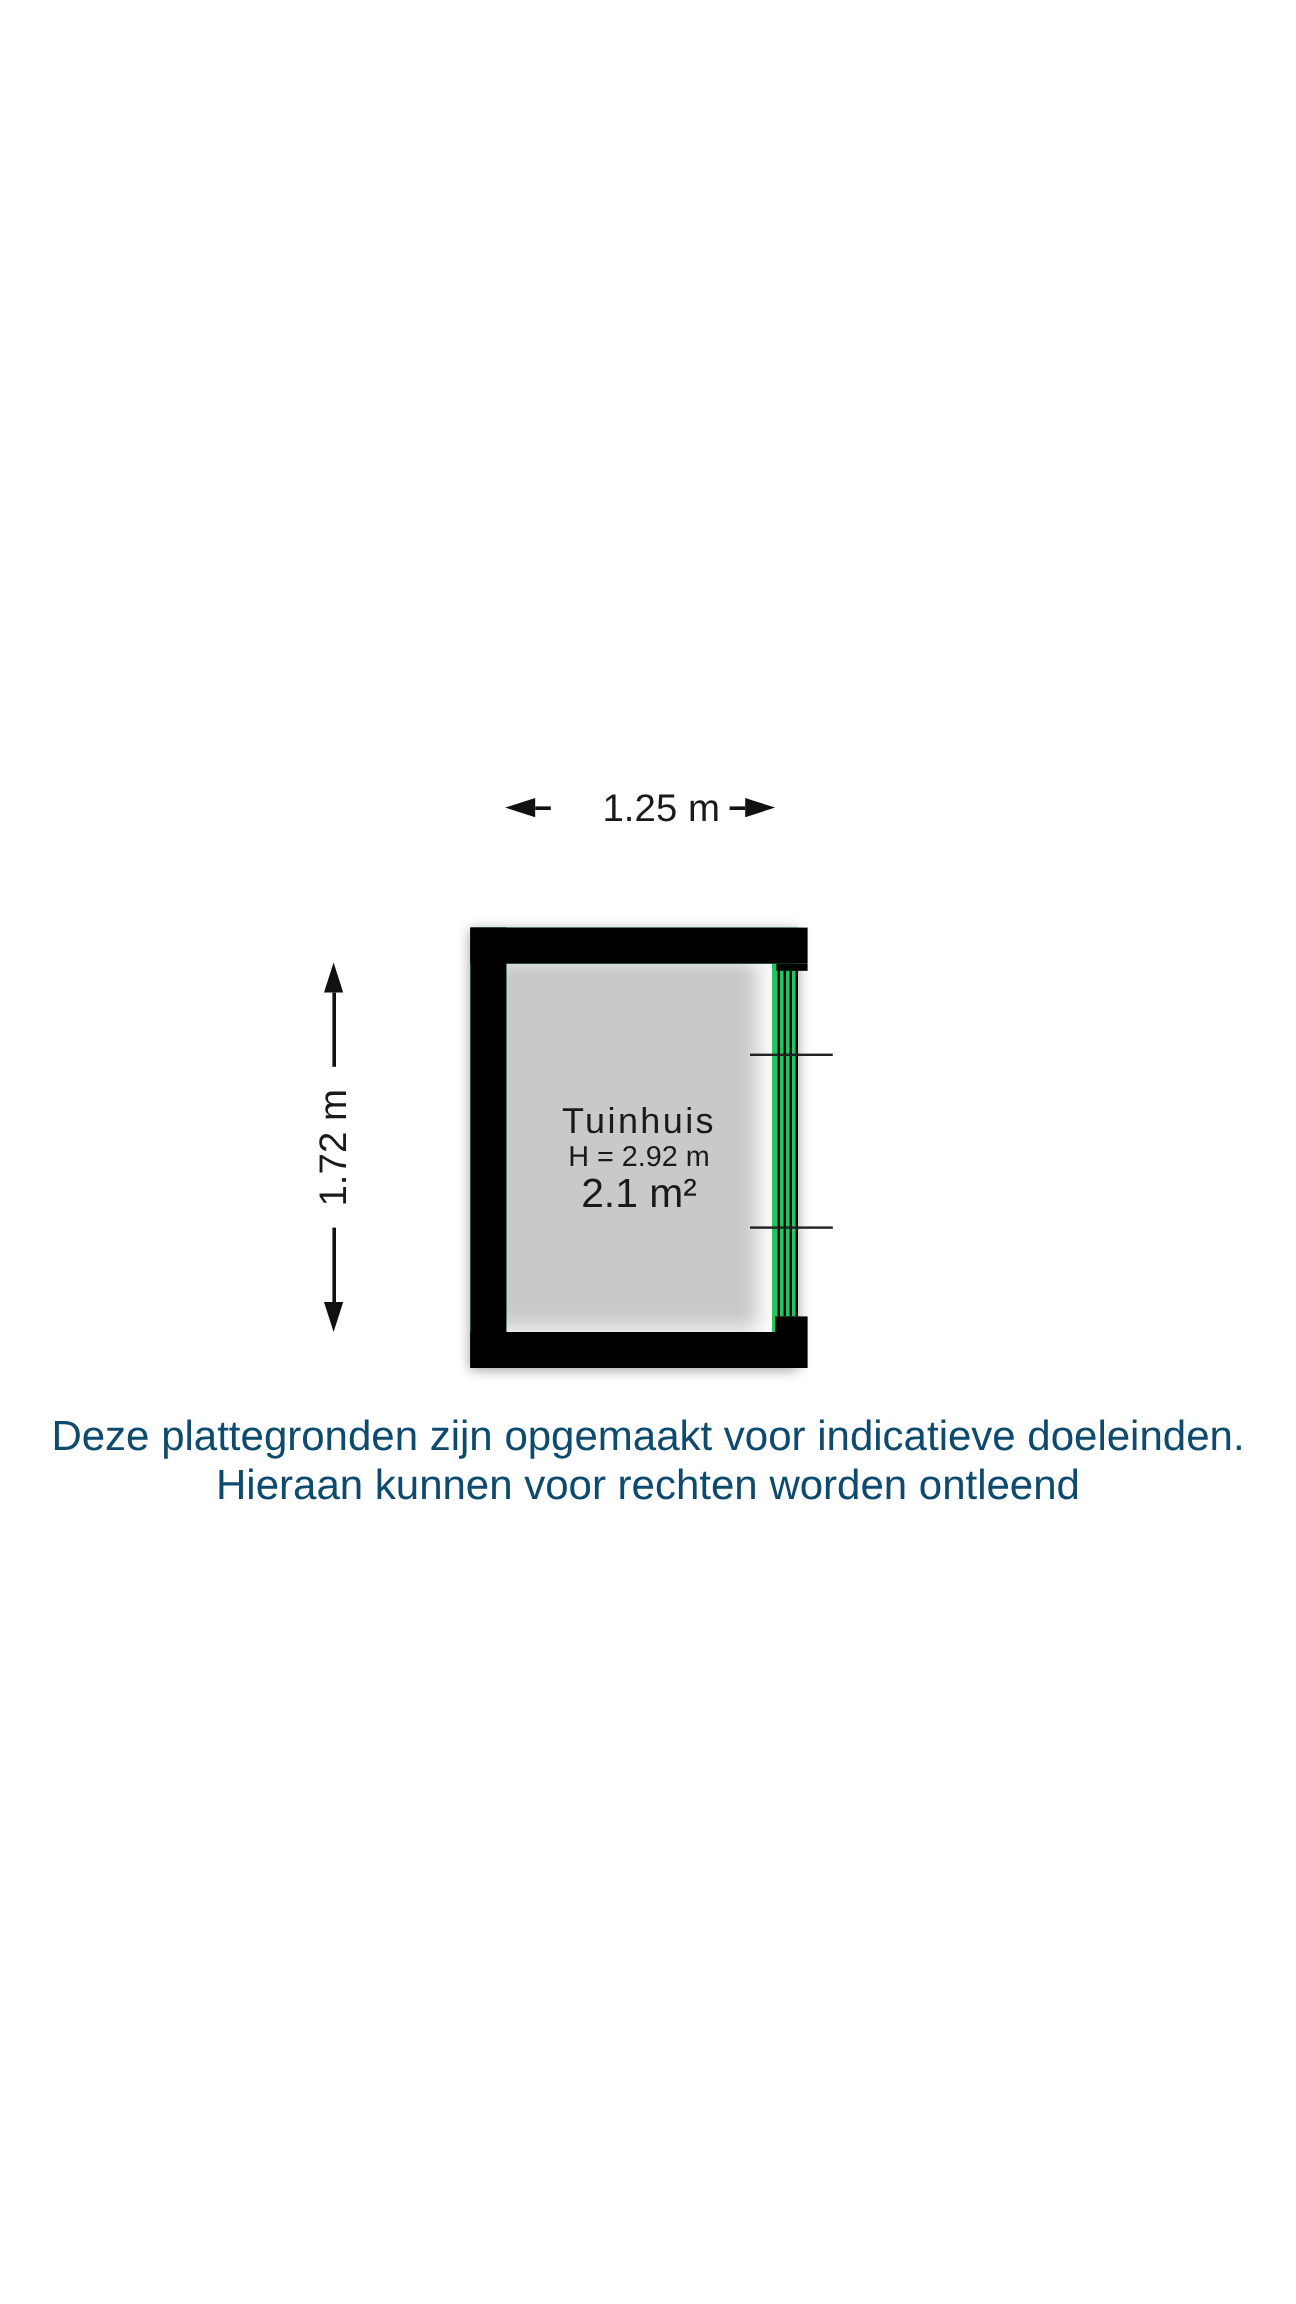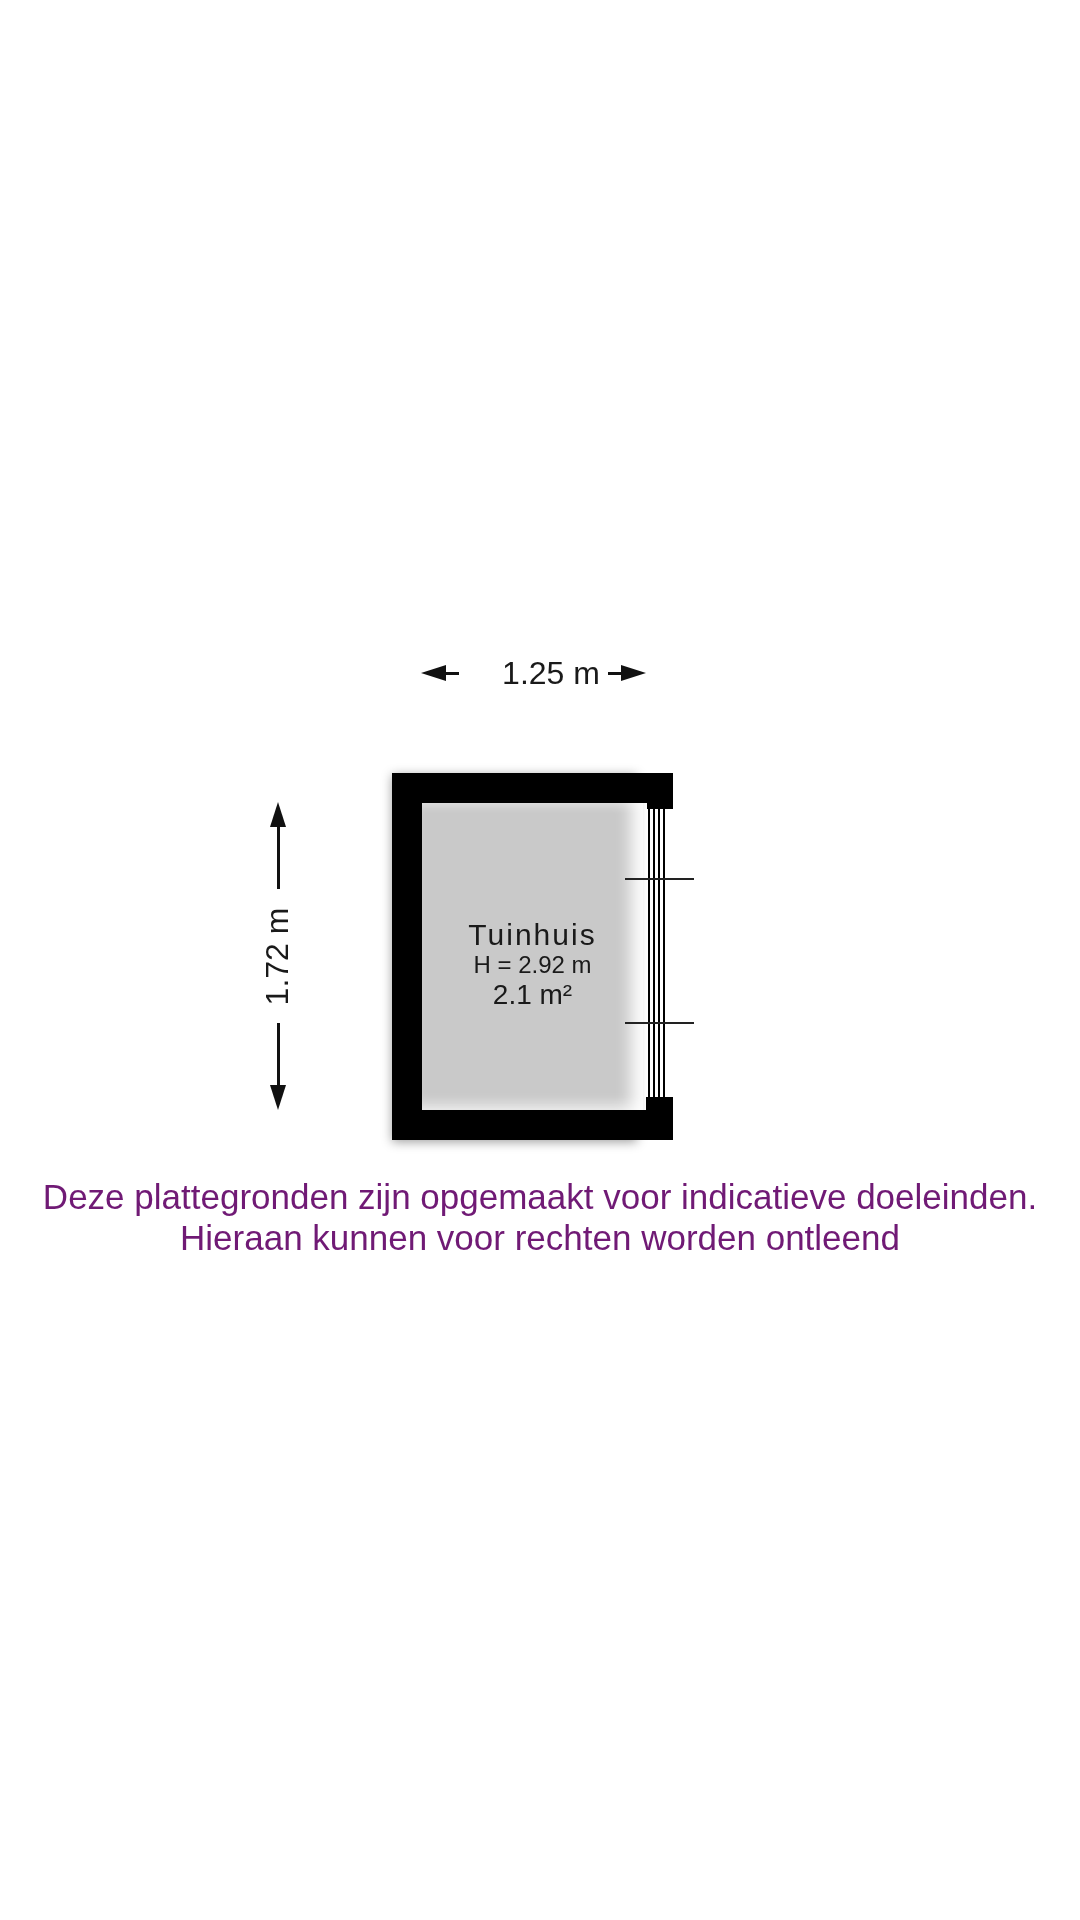--- a/index.html
+++ b/index.html
@@ -66,22 +66,23 @@
   .dim-v .vlabel-box span{
     transform:rotate(-90deg);
     font-size:32px;
     white-space:nowrap;
   }
 
   
   .plan{
     position:absolute;
     left:392px;top:773px;width:245px;height:367px;
-    background:#8b5cf6;
+    background:#22c55e;
     box-shadow:0 2px 10px rgba(0,0,0,0.38);
+    padding-left:28px;
   }
   .wall{position:absolute;background:#000;}
   .wall-top{left:0;top:0;width:281px;height:30px;}
   .wall-left{left:0;top:0;width:30px;height:367px;}
   .wall-bottom{left:0;top:337px;width:281px;height:30px;}
   .wall-stub-top{left:255px;top:30px;width:26px;height:6px;}
   .wall-stub-bottom{left:254px;top:324px;width:27px;height:13px;}
 
   .room-fill{
     position:absolute;
@@ -101,30 +102,30 @@
   .tick-bottom{top:249px;}
 
   .room-labels{
     position:absolute;
     left:30px;top:146px;width:221px;
     text-align:center;
     line-height:1;
   }
   .room-name{font-size:30px;letter-spacing:2px;line-height:32px;}
   .room-height{font-size:24px;line-height:28px;}
-  .room-area{font-size:28px;line-height:32px;}
+  .room-area{font-size:34px;line-height:32px;}
 
   
   .disclaimer{
     position:absolute;
     left:0;top:1176px;width:1080px;
     text-align:center;
     font-size:35px;
     line-height:41px;
-    color:#701a75;
+    color:#0c4a6e;
   }
 </style>
 </head>
 <body>
 
 <div class="page">
 
   <div class="dim-h">
     <div class="arrow-left"></div>
     <div class="dim-line-h"></div>

